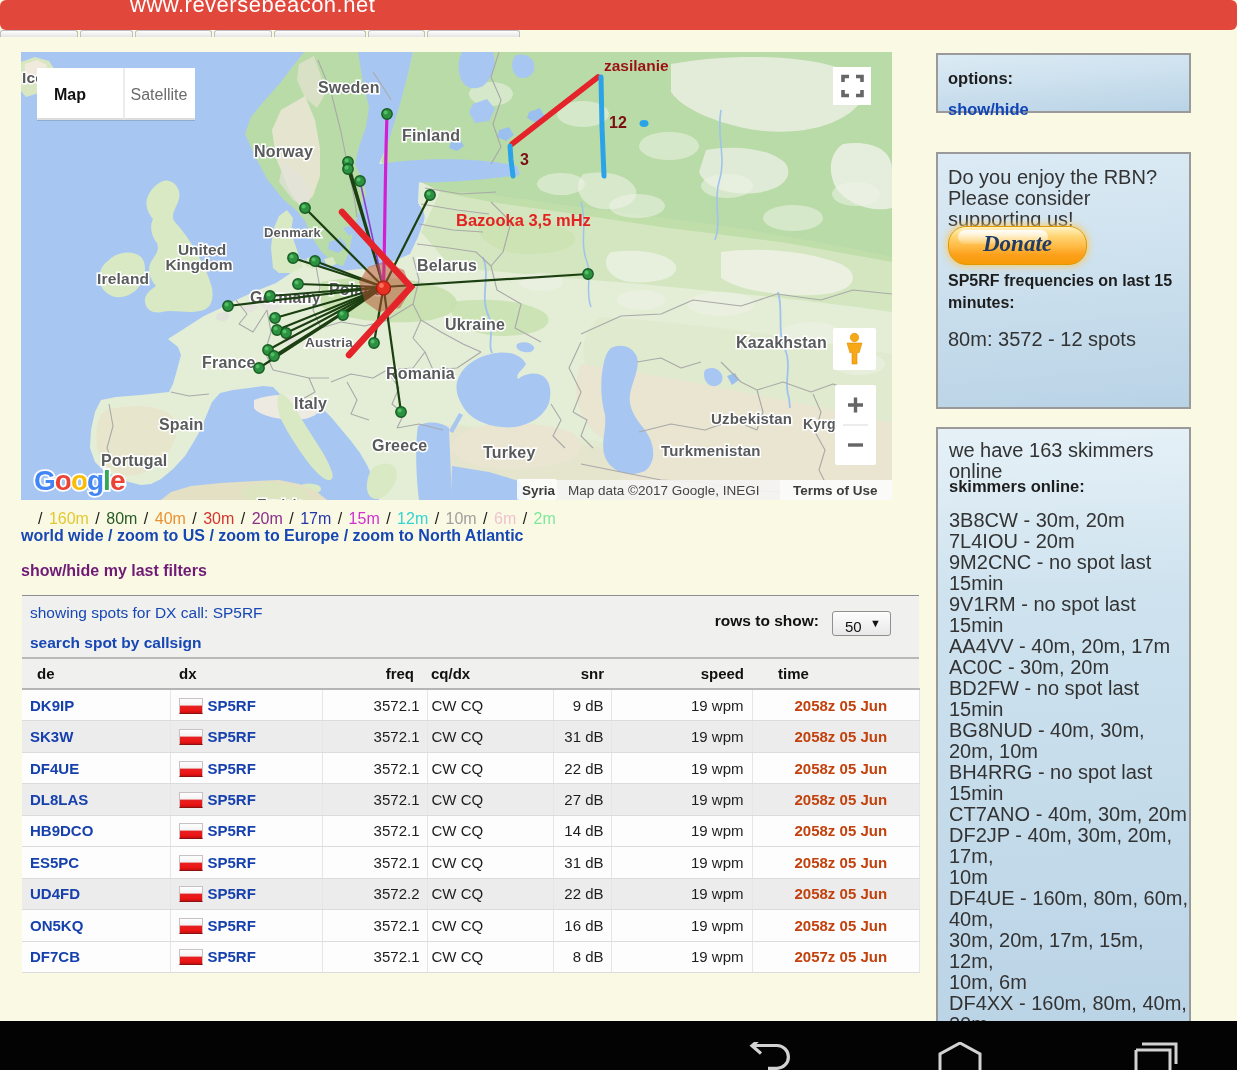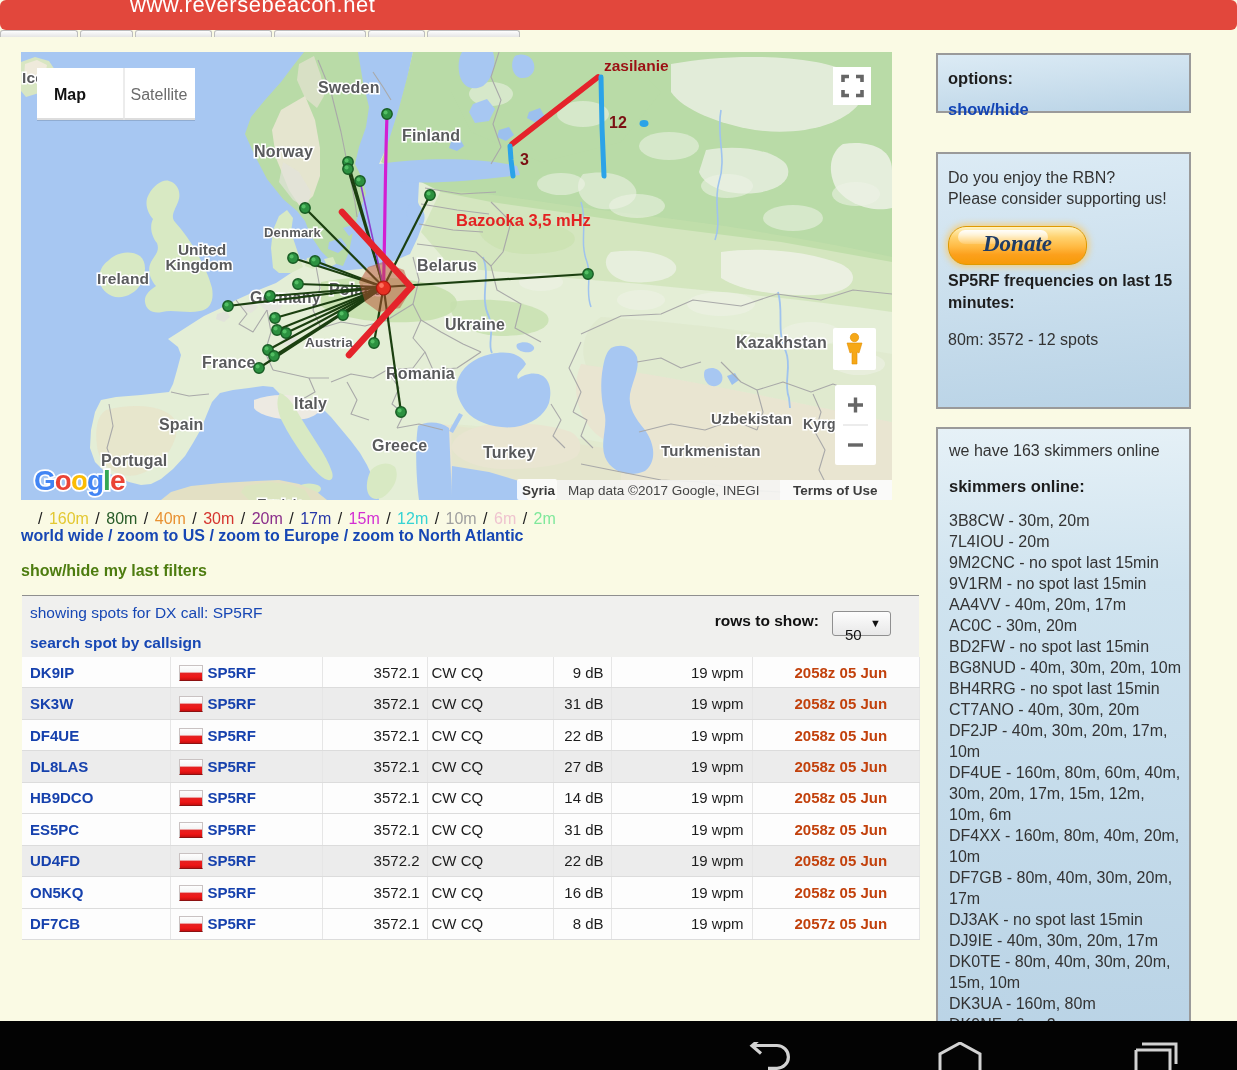--- a/index.html
+++ b/index.html
@@ -6,29 +6,29 @@
 body{width:1237px;height:1070px;position:relative;overflow:hidden;background:#fafae4;
  font-family:"Liberation Sans",sans-serif;}
 .redbar{position:absolute;left:0;top:0;width:1237px;height:30px;background:#e2473c;overflow:hidden;border-radius:6px;}
 .redbar span{position:absolute;left:130px;top:-8px;font-size:22px;color:#fff;letter-spacing:.5px;}
 .tab{position:absolute;top:30px;height:8px;background:linear-gradient(#fefefe 0%,#ececec 60%,#e2e2e2 100%);
  border:1px solid #bdbdbd;border-bottom:none;border-radius:3px 3px 0 0;box-sizing:border-box;}
 .tabmask{position:absolute;left:0;top:37px;width:1237px;height:2px;background:#fafae4;}
 #map{position:absolute;left:21px;top:52px;width:871px;height:448px;}
 .legend{position:absolute;left:38px;top:510px;font-size:16px;font-weight:normal;color:#222;white-space:nowrap;word-spacing:2px;}
 .links{position:absolute;left:21px;top:527px;font-size:16px;font-weight:bold;color:#1747b4;}
-.filters{position:absolute;left:21px;top:562px;font-size:16px;font-weight:bold;color:#4d7c0f;}
+.filters{position:absolute;left:21px;top:562px;font-size:16px;font-weight:bold;color:#701a75;}
 .twrap{position:absolute;left:22px;top:595px;width:897px;}
 .toolbar{position:relative;border-top:1px solid #8f8f8f;background:#f0f0ee;height:61px;}
 .t1{position:absolute;left:8px;top:8px;font-size:15.5px;font-weight:normal;color:#1747b4;}
 .t2{position:absolute;left:8px;top:38px;font-size:15.5px;font-weight:bold;color:#1747b4;}
 .rts{position:absolute;right:100px;top:16px;font-size:15.5px;font-weight:bold;color:#111;}
 .sel{position:absolute;right:28px;top:15px;width:59px;height:25px;border:1px solid #909090;border-radius:3px;
  background:linear-gradient(#fdfdfd,#e8e8e8);box-sizing:border-box;font-size:15px;color:#111;}
-.sel b{position:absolute;left:12px;top:14px;font-weight:normal;text-align:right;}
+.sel b{position:absolute;left:12px;top:6px;font-weight:normal;text-align:right;}
 .sel i{position:absolute;right:9px;top:5px;font-style:normal;font-size:11px;color:#111;}
 table.spots{border-collapse:collapse;width:897px;table-layout:fixed;font-size:15px;color:#1d1d1d;}
 table.spots th{background:#f0f0ee;border-top:2px solid #b9b9b9;border-bottom:2px solid #b5b5b5;
  font-size:15px;color:#111;text-align:left;height:29px;padding:0;}
 table.spots td{height:30.45px;padding:0;border-bottom:1px solid #dcdcdc;border-right:1px solid #e6e6e6;
  white-space:nowrap;overflow:hidden;}
 table.spots tr.alt td{background:#ececec;}
 table.spots tr.w td{background:#fdfdfd;}
 table.spots td.c1{padding-left:8px;}
 table.spots th.c1{padding-left:15px;}
@@ -45,21 +45,21 @@
 .flag{display:inline-block;width:24px;height:16px;vertical-align:-3px;margin-right:5px;
  background:linear-gradient(#fefefe 0%,#f3f3f3 44%,#e32222 50%,#ef1616 78%,#c60f0f 100%);
  border:1px solid #c9c2c2;border-bottom-color:#8d1111;box-sizing:border-box;}
 .box{position:absolute;left:936px;width:255px;border:2px solid #9a9a9a;box-sizing:border-box;
  background:linear-gradient(175deg,#dcebf5 0%,#cfe2ef 40%,#b9d3e6 100%);color:#2b2b2b;}
 .box1{top:53px;height:60px;}
 .box2{top:152px;height:257px;}
 .box3{top:427px;height:643px;background:linear-gradient(178deg,#e6f1f7 0%,#cfe3ef 25%,#b8d2e5 100%);}
 .bh{font-size:16.5px;font-weight:bold;color:#1d1d1d;}
 .blink{font-size:16.5px;font-weight:bold;color:#1345b5;}
-.btxt{font-size:16px;color:#333;line-height:21px;}
+.btxt{font-size:20px;color:#333;line-height:21px;}
 .navbar{position:absolute;left:0;top:1021px;width:1237px;height:49px;background:#030303;}
 .navbar svg{position:absolute;top:21px;}
 </style>
 </head>
 <body>
 <div class="redbar">
     <span>www.reversebeacon.net</span>
   </div>
 <div class="tab" style="left:0;width:78px"></div>
 <div class="tab" style="left:80px;width:53px"></div>
@@ -332,20 +332,29 @@
 <colgroup>
         <col style="width:148px">
         <col style="width:152px">
         <col style="width:105px">
         <col style="width:126px">
         <col style="width:58px">
         <col style="width:141px">
         <col style="width:167px">
       </colgroup>
 <tbody>
+        <tr>
+          <th class="c1">de</th>
+          <th class="c2">dx</th>
+          <th class="c3">freq</th>
+          <th class="c4">cq/dx</th>
+          <th class="c5">snr</th>
+          <th class="c6">speed</th>
+          <th class="c7">time</th>
+        </tr>
 <tr class="w">
           <td class="c1"><span class="call">DK9IP</span></td>
           <td class="c2"><span class="flag"></span><span class="call">SP5RF</span></td>
           <td class="c3">3572.1</td>
           <td class="c4">CW CQ</td>
           <td class="c5">9 dB</td>
           <td class="c6">19 wpm</td>
           <td class="c7"><span class="time">2058z 05 Jun</span></td>
         </tr>
 <tr class="alt">

